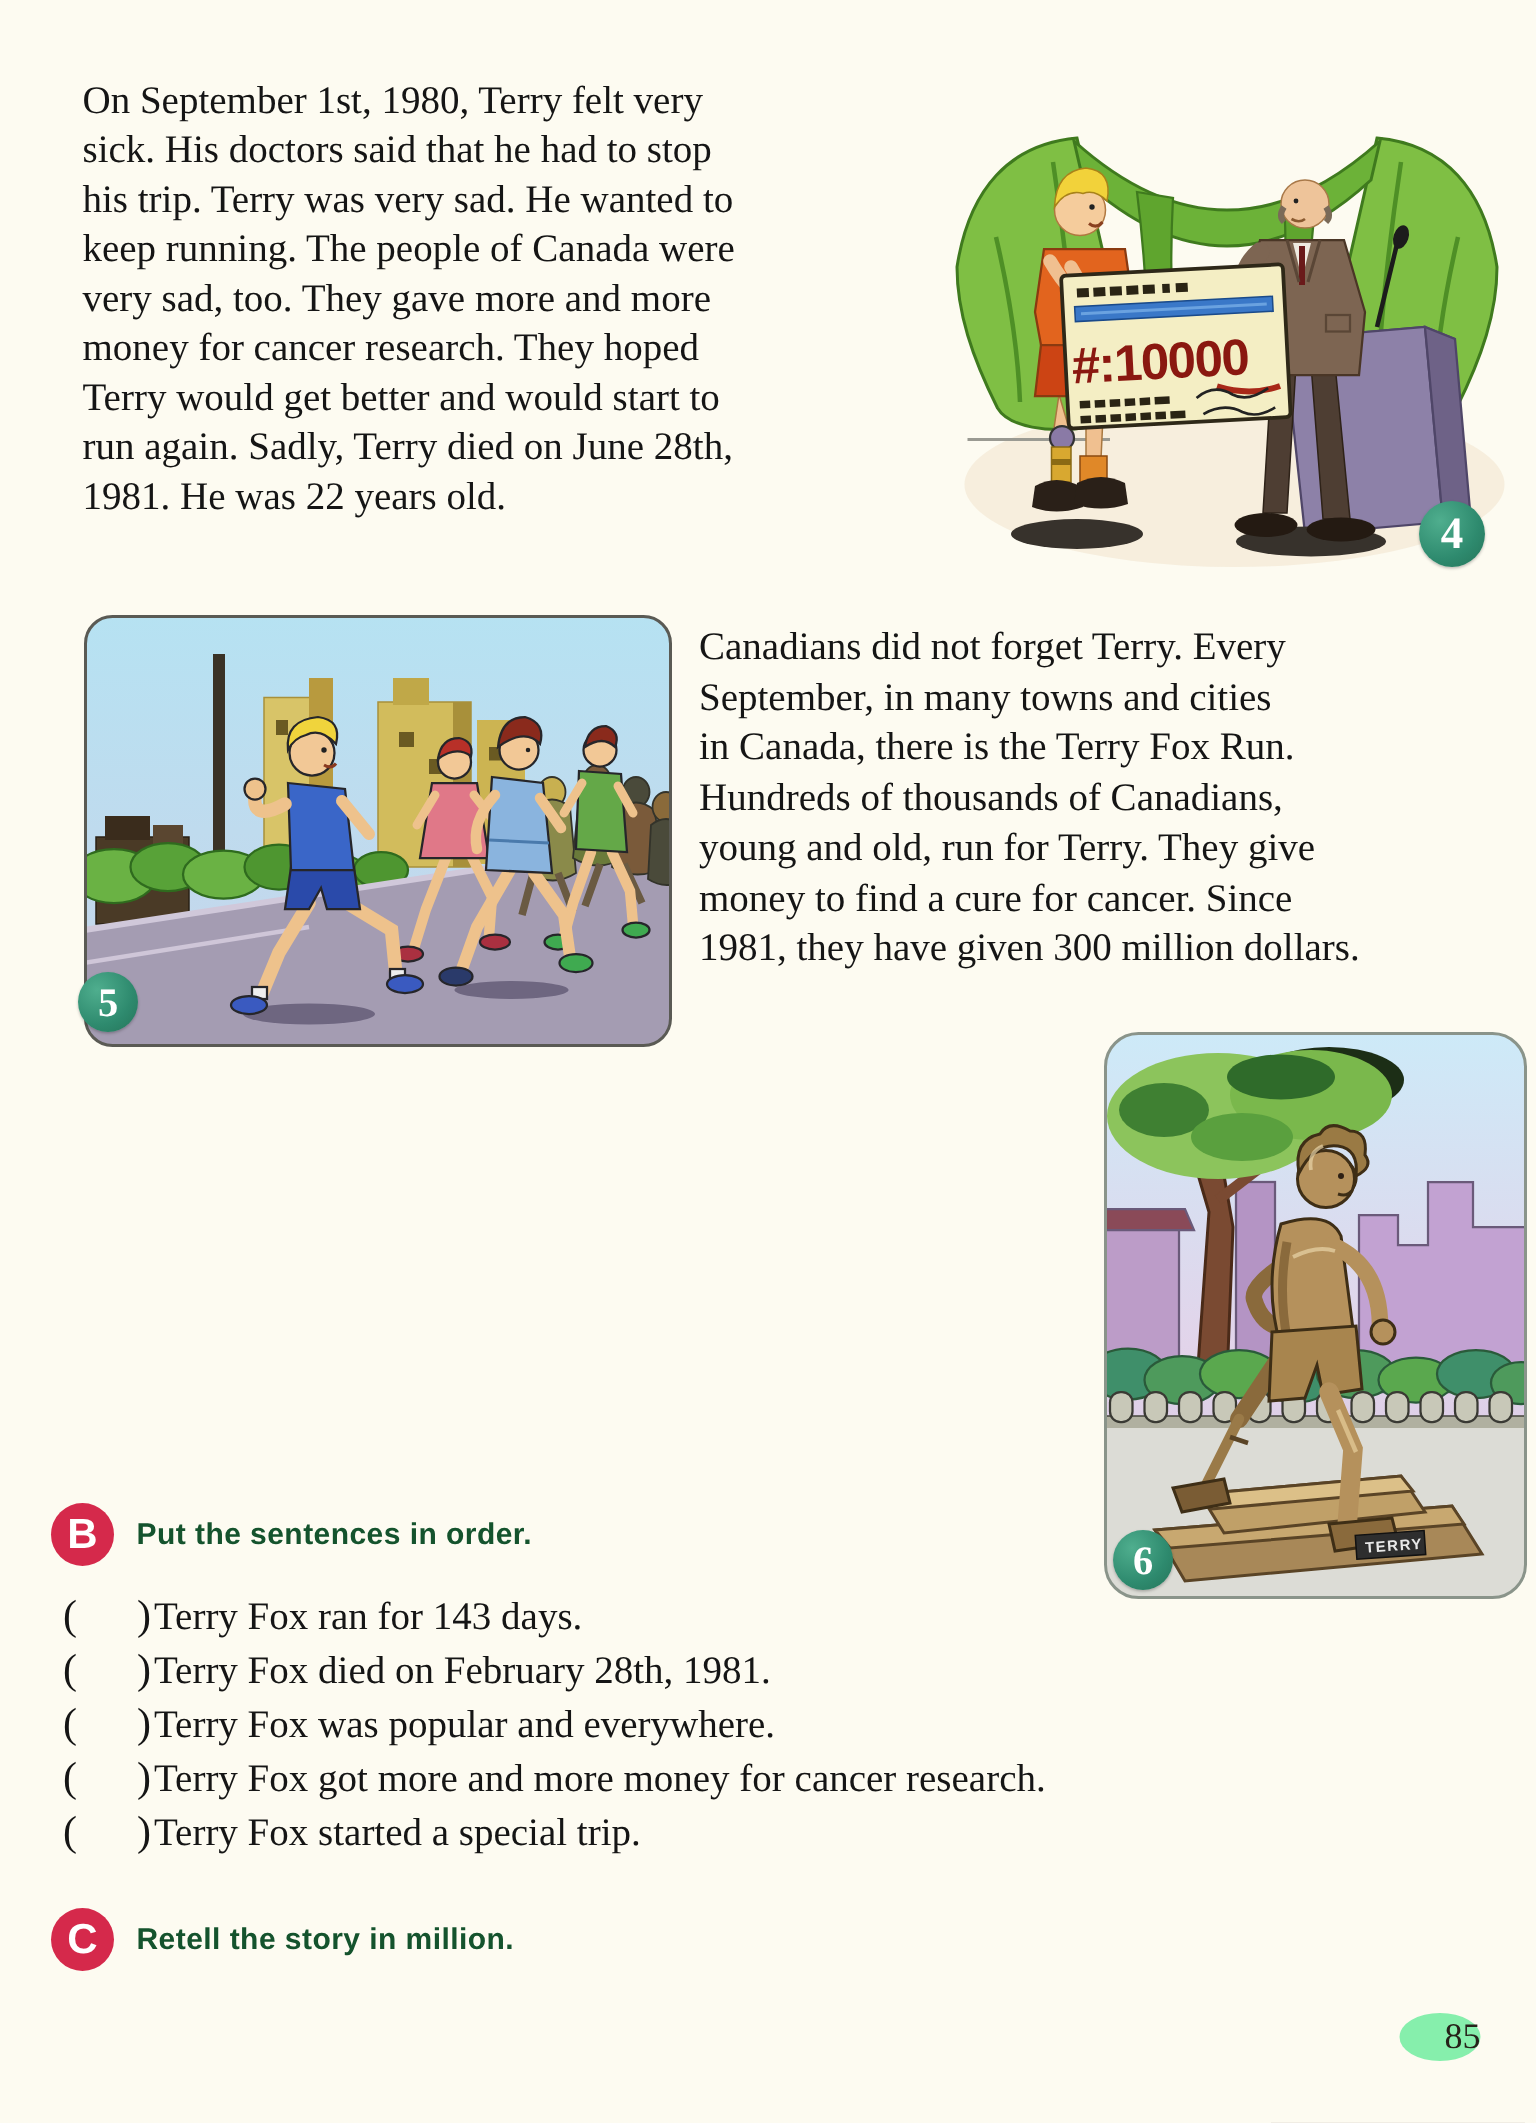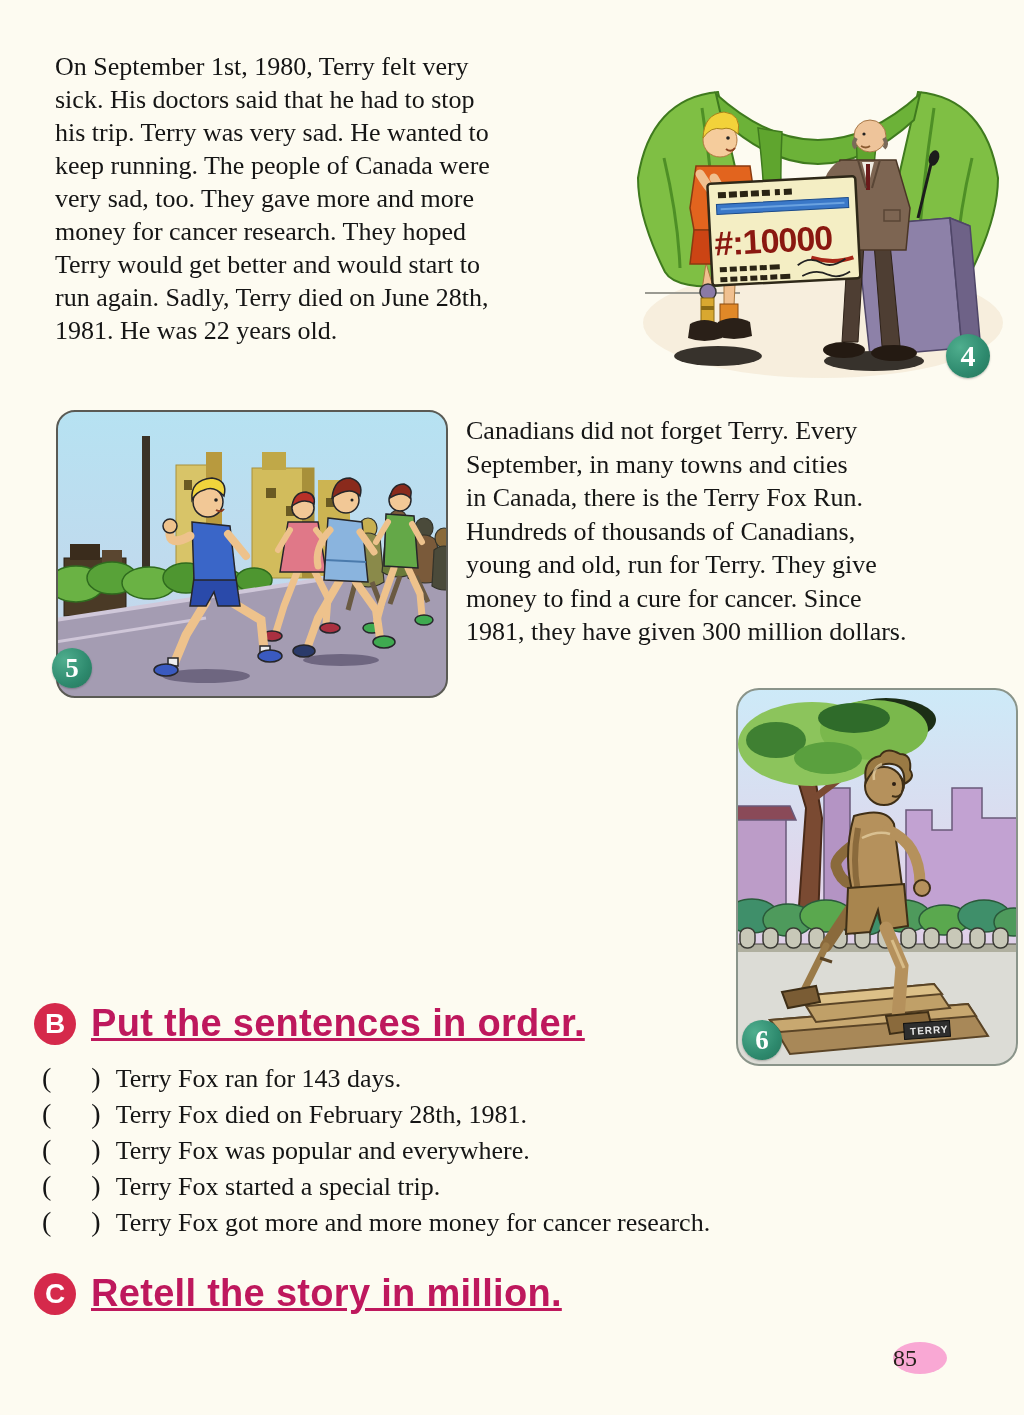--- a/index.html
+++ b/index.html
@@ -27,31 +27,31 @@
   #sectionB{left:34px;top:1002px;}
   #sectionC{left:34px;top:1272px;}
   .bullet{
     width:42px;height:42px;border-radius:50%;background:#D5294B;color:#fff;
     display:flex;align-items:center;justify-content:center;
     font-family:"Liberation Sans",sans-serif;font-weight:bold;font-size:28px;
     flex:0 0 auto;
   }
   .section-title{
     font-family:"Liberation Sans",sans-serif;font-weight:bold;
-    font-size:38px;color:#be185d;letter-spacing:.3px;white-space:nowrap;text-decoration:underline;
+    font-size:20px;color:#14532d;letter-spacing:.3px;white-space:nowrap;
   }
   .order-list{position:absolute;left:42px;top:1060px;}
   .order-row{height:36px;line-height:36px;font-size:26px;white-space:nowrap;}
   .order-row .po{display:inline-block;font-size:28px;}
   .order-row .pc{display:inline-block;font-size:28px;margin-left:40px;}
-  .order-row .txt{margin-left:15px;}
+  .order-row .txt{margin-left:2px;}
   .page-num{
-    position:absolute;left:893px;top:1342px;width:54px;height:32px;
-    background:#f9a8d4;border-radius:50%;
-    display:flex;align-items:center;justify-content:flex-start;
+    position:absolute;left:933px;top:1342px;width:54px;height:32px;
+    background:#86efac;border-radius:50%;
+    display:flex;align-items:center;justify-content:flex-end;
     font-size:24px;color:#26221a;
   }
   svg{display:block;}
 </style>
 </head>
 <body>
 
 <div class="page">
 
   <div class="para" id="p1">On September 1st, 1980, Terry felt very
@@ -388,24 +388,24 @@
     <div class="order-row">
       <span class="po">(</span><span class="pc">)</span><span class="txt">Terry Fox ran for 143 days.</span>
     </div>
     <div class="order-row">
       <span class="po">(</span><span class="pc">)</span><span class="txt">Terry Fox died on February 28th, 1981.</span>
     </div>
     <div class="order-row">
       <span class="po">(</span><span class="pc">)</span><span class="txt">Terry Fox was popular and everywhere.</span>
     </div>
     <div class="order-row">
-      <span class="po">(</span><span class="pc">)</span><span class="txt">Terry Fox started a special trip.</span>
+      <span class="po">(</span><span class="pc">)</span><span class="txt">Terry Fox got more and more money for cancer research.</span>
     </div>
     <div class="order-row">
-      <span class="po">(</span><span class="pc">)</span><span class="txt">Terry Fox got more and more money for cancer research.</span>
+      <span class="po">(</span><span class="pc">)</span><span class="txt">Terry Fox started a special trip.</span>
     </div>
   </div>
 
   <div class="section" id="sectionC">
     <div class="bullet">C</div>
     <div class="section-title">Retell the story in million.</div>
   </div>
 
   <div class="page-num">
     <span>85</span>

